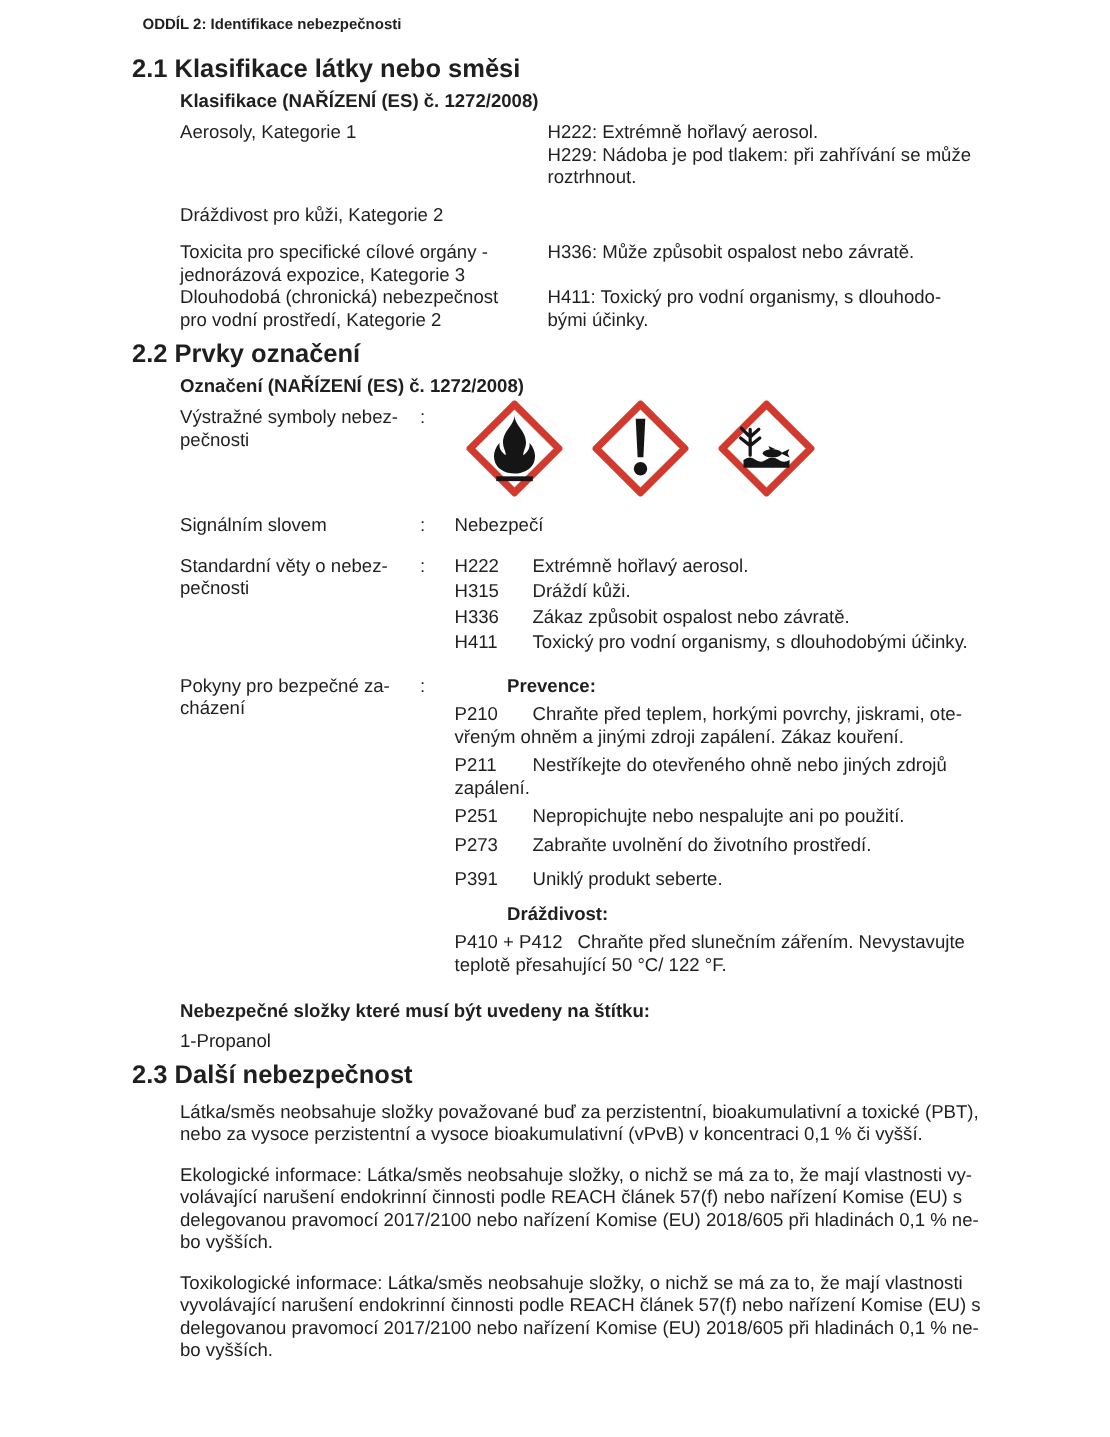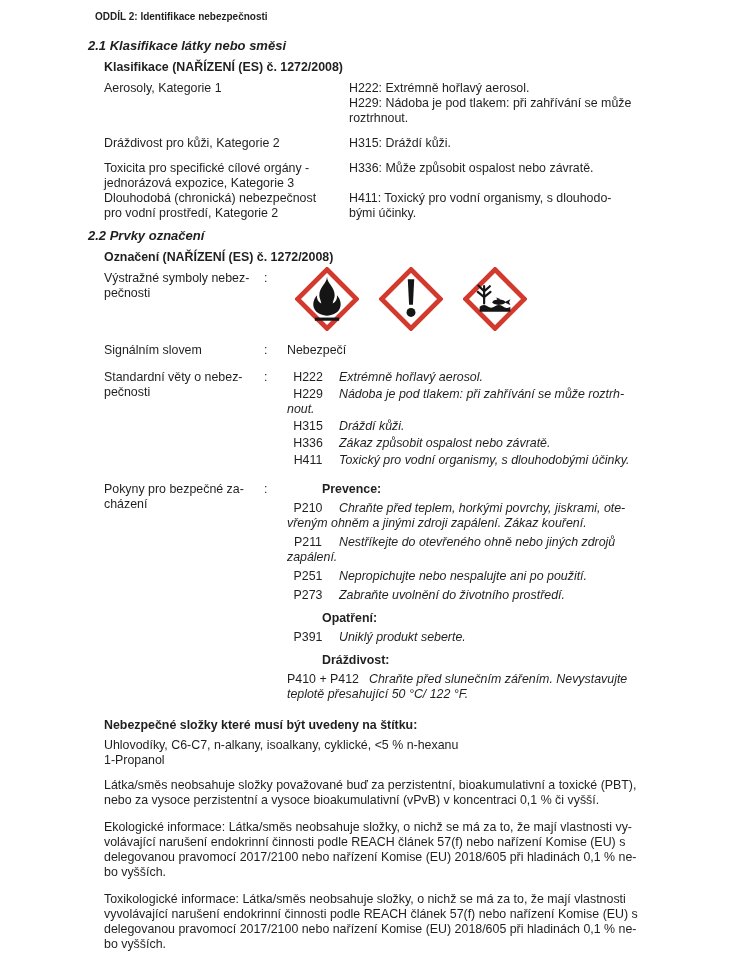--- a/index.html
+++ b/index.html
@@ -15,23 +15,23 @@
     background: var(--page-bg);
     color: var(--text);
     font-family: "Liberation Sans", "DejaVu Sans", sans-serif;
     font-size: 12.4px;
     line-height: 15px;
   }
   .page { padding: 7px 30px 10px 88px; }
 
   h1, h2, h3 { font-weight: bold; }
   h1 { font-size: 10px; margin: 2px 0 13px 7px; line-height: 16px; }
-  h2 { font-size: 13px; margin: 0 0 7px 0; line-height: 15px; font-style: italic; }
+  h2 { font-size: 17px; margin: 0 0 7px 0; line-height: 15px; }
   h3 { font-size: 12.4px; margin: 0 0 6px 0; line-height: 15px; }
-  .indent { margin-left: 16px; }
+  .indent { margin-left: 32px; }
   .sec { margin-bottom: 7px; }
 
   
   .cls-row { display: flex; margin-bottom: 10px; }
   .cls-row.tight { margin-bottom: 0; }
   .cls-left  { flex: none; width: 245px; padding-right: 12px; white-space: pre-line; }
   .cls-right { flex: 1; white-space: pre-line; }
 
   
   .lab-row { display: flex; margin-bottom: 12px; }
@@ -40,22 +40,22 @@
   .lab-content { flex: 1; }
 
   .pictos { display: flex; gap: 20px; padding-left: 8px; margin-top: -4px; }
   .ghs svg { width: 64px; height: 64px; display: block; }
   .frame { fill: #ffffff; stroke: var(--ghs-red); stroke-width: 7.5; }
   .sym { fill: var(--ghs-symbol); }
   .tree { fill: none; stroke: var(--ghs-symbol); stroke-width: 3.4; stroke-linecap: round; }
 
   .code-item { margin-bottom: 2px; }
   .p-list .code-item { margin-bottom: 4px; }
-  .code { display: inline-block; min-width: 52px; padding-right: 10px; text-align: center; }
-  .ptext { white-space: pre-line; font-style: italic; }
+  .code { display: inline-block; min-width: 52px; padding-right: 10px; }
+  .ptext { white-space: pre-line; }
   .pgroup { margin-bottom: 8px; }
   .pgroup:last-child { margin-bottom: 0; }
   .pgroup-title { font-weight: bold; margin-bottom: 4px; padding-left: 35px; }
 
   .comp-heading { font-weight: bold; font-size: 12.4px; margin: 2px 0 5px 0; }
   .comp-line { margin: 0; }
 
   .para { white-space: pre-line; margin: 0 0 12px 0; }
   .para:last-child { margin-bottom: 0; }
   .s23-body { padding-top: 3px; }
@@ -73,21 +73,20 @@
       <h3>Klasifikace (NAŘÍZENÍ (ES) č. 1272/2008)</h3>
 
       <div class="cls-row">
         <div class="cls-left">Aerosoly, Kategorie 1</div>
         <div class="cls-right">H222: Extrémně hořlavý aerosol.
 H229: Nádoba je pod tlakem: při zahřívání se může
 roztrhnout.</div>
       </div>
       <div class="cls-row">
         <div class="cls-left">Dráždivost pro kůži, Kategorie 2</div>
-        <div class="cls-right">H315: Dráždí kůži.</div>
       </div>
       <div class="cls-row tight">
         <div class="cls-left">Toxicita pro specifické cílové orgány -
 jednorázová expozice, Kategorie 3</div>
         <div class="cls-right">H336: Může způsobit ospalost nebo závratě.</div>
       </div>
       <div class="cls-row tight">
         <div class="cls-left">Dlouhodobá (chronická) nebezpečnost
 pro vodní prostředí, Kategorie 2</div>
         <div class="cls-right">H411: Toxický pro vodní organismy, s dlouhodo-
@@ -146,22 +145,20 @@
         <div class="lab-colon">:</div>
         <div class="lab-content">Nebezpečí</div>
       </div>
 
       <div class="lab-row">
         <div class="lab-label">Standardní věty o nebez-
 pečnosti</div>
         <div class="lab-colon">:</div>
         <div class="lab-content h-list">
           <div class="code-item"><span class="code">H222</span><span class="ptext">Extrémně hořlavý aerosol.</span></div>
-          <div class="code-item"><span class="code">H229</span><span class="ptext">Nádoba je pod tlakem: při zahřívání se může roztrh-
-nout.</span></div>
           <div class="code-item"><span class="code">H315</span><span class="ptext">Dráždí kůži.</span></div>
           <div class="code-item"><span class="code">H336</span><span class="ptext">Zákaz způsobit ospalost nebo závratě.</span></div>
           <div class="code-item"><span class="code">H411</span><span class="ptext">Toxický pro vodní organismy, s dlouhodobými účinky.</span></div>
         </div>
       </div>
 
       <div class="lab-row">
         <div class="lab-label">Pokyny pro bezpečné za-
 cházení</div>
         <div class="lab-colon">:</div>
@@ -169,38 +166,37 @@
           <div class="pgroup">
             <div class="pgroup-title">Prevence:</div>
             <div class="code-item"><span class="code">P210</span><span class="ptext">Chraňte před teplem, horkými povrchy, jiskrami, ote-
 vřeným ohněm a jinými zdroji zapálení. Zákaz kouření.</span></div>
             <div class="code-item"><span class="code">P211</span><span class="ptext">Nestříkejte do otevřeného ohně nebo jiných zdrojů
 zapálení.</span></div>
             <div class="code-item"><span class="code">P251</span><span class="ptext">Nepropichujte nebo nespalujte ani po použití.</span></div>
             <div class="code-item"><span class="code">P273</span><span class="ptext">Zabraňte uvolnění do životního prostředí.</span></div>
           </div>
           <div class="pgroup">
-            <div class="pgroup-title">Opatření:</div>
             <div class="code-item"><span class="code">P391</span><span class="ptext">Uniklý produkt seberte.</span></div>
           </div>
           <div class="pgroup">
             <div class="pgroup-title">Dráždivost:</div>
             <div class="code-item"><span class="code">P410 + P412</span><span class="ptext">Chraňte před slunečním zářením. Nevystavujte
 teplotě přesahující 50 °C/ 122 °F.</span></div>
           </div>
         </div>
       </div>
 
       <div class="comp-heading">Nebezpečné složky které musí být uvedeny na štítku:</div>
-      <div class="comp-line">Uhlovodíky, C6-C7, n-alkany, isoalkany, cyklické, &lt;5 % n-hexanu</div>
       <div class="comp-line">1-Propanol</div>
     </div>
   </section>
 
   <section class="sec">
+    <h2>2.3 Další nebezpečnost</h2>
     <div class="indent s23-body">
       <p class="para">Látka/směs neobsahuje složky považované buď za perzistentní, bioakumulativní a toxické (PBT),
 nebo za vysoce perzistentní a vysoce bioakumulativní (vPvB) v koncentraci 0,1 % či vyšší.</p>
       <p class="para">Ekologické informace: Látka/směs neobsahuje složky, o nichž se má za to, že mají vlastnosti vy-
 volávající narušení endokrinní činnosti podle REACH článek 57(f) nebo nařízení Komise (EU) s
 delegovanou pravomocí 2017/2100 nebo nařízení Komise (EU) 2018/605 při hladinách 0,1 % ne-
 bo vyšších.</p>
       <p class="para">Toxikologické informace: Látka/směs neobsahuje složky, o nichž se má za to, že mají vlastnosti
 vyvolávající narušení endokrinní činnosti podle REACH článek 57(f) nebo nařízení Komise (EU) s
 delegovanou pravomocí 2017/2100 nebo nařízení Komise (EU) 2018/605 při hladinách 0,1 % ne-

